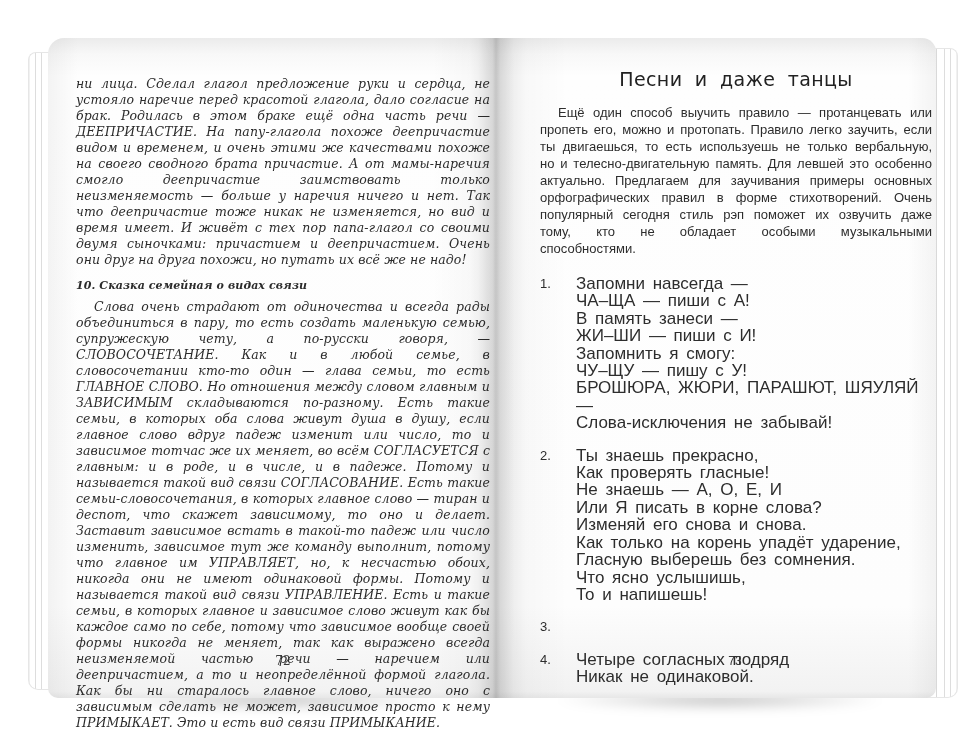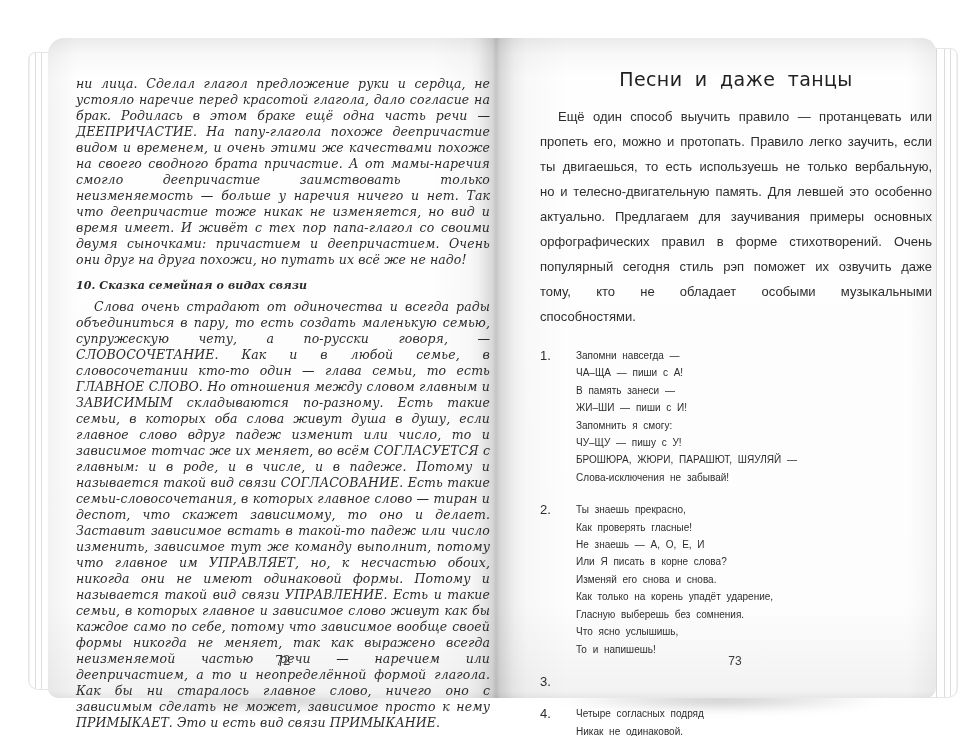--- a/index.html
+++ b/index.html
@@ -46,26 +46,26 @@
     margin:11px 0 7px 0;letter-spacing:0.1px;}
   .page-num{position:absolute;bottom:30px;font-size:12px;color:#3a3a3a;text-align:center;
     font-family:"DejaVu Serif",serif;}
   .page-num-left{left:28px;width:414px;}
   .page-num-right{left:44px;width:390px;font-family:"Liberation Sans",sans-serif;}
 
   
   .rp-content{position:absolute;left:44px;top:30px;width:392px;color:#2d2d2d;}
   .rp-heading{font-family:"DejaVu Sans",sans-serif;font-size:19px;font-weight:normal;
     margin:0 0 14px 0;word-spacing:6px;letter-spacing:0.4px;color:#222222;text-align:center;}
-  .rp-intro{font-size:13px;line-height:25px;text-align:justify;text-indent:18px;margin:0 0 18px 0;
+  .rp-intro{font-size:13px;line-height:17px;text-align:justify;text-indent:18px;margin:0 0 18px 0;
     word-spacing:1.5px;}
   .poems{list-style:none;margin:0;padding:0;}
   .poem{display:flex;margin:0 0 15px 0;}
   .poem-num{flex:none;width:36px;font-size:13px;line-height:17.4px;}
-  .poem-lines{font-size:10px;line-height:17.4px;white-space:pre-line;word-spacing:3px;}
+  .poem-lines{font-size:17px;line-height:17.4px;white-space:pre-line;word-spacing:3px;}
 </style>
 </head>
 <body>
 
 <div class="scene">
   <div class="book">
 
     <div class="shadow shadow-l"></div>
     <div class="shadow shadow-r"></div>
 

